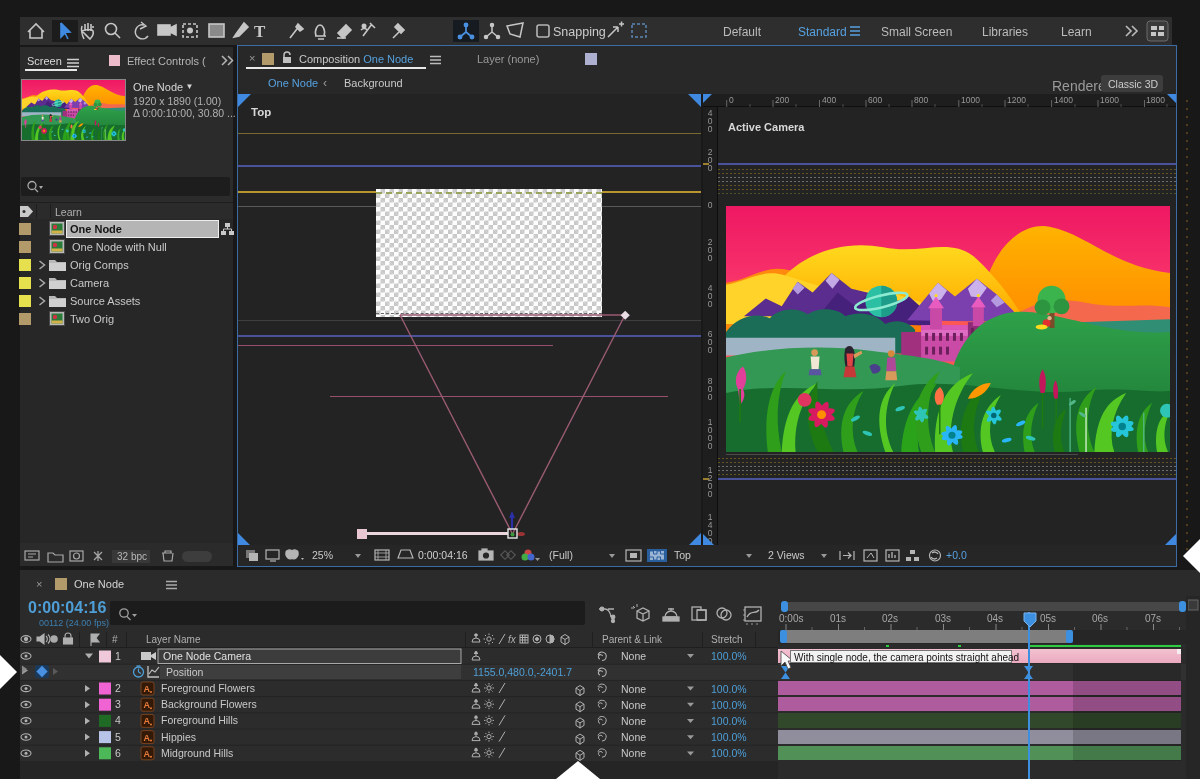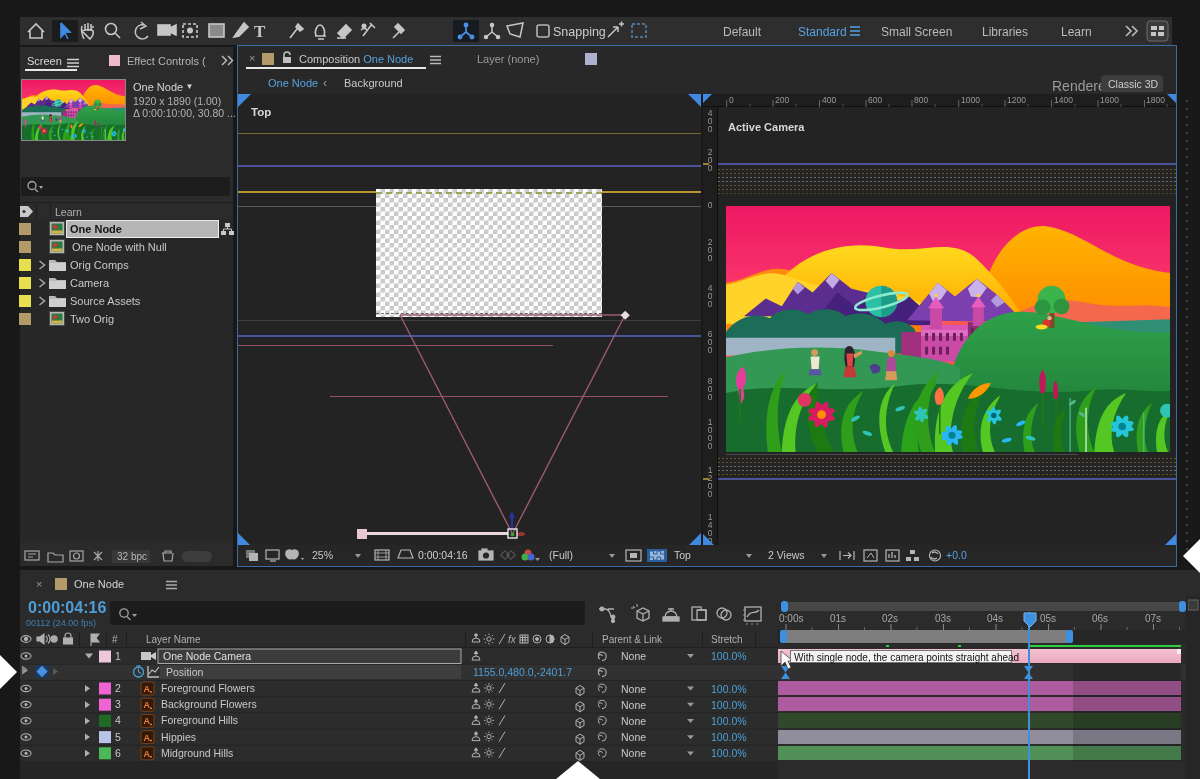--- a/index.html
+++ b/index.html
@@ -589,21 +589,21 @@
 <div class="abs" style="left:20px;top:570px;width:1180px;height:209px;background:#2b2b2b"></div>
 <div class="abs txt" style="left:36px;top:578px;color:#999">×</div>
 <div class="abs" style="left:55px;top:578px;width:12px;height:12px;background:#b39a6b"></div>
 <div class="abs txt" style="left:74px;top:578px;color:#d4d4d4">One Node</div>
 <svg class="abs" style="left:165px;top:580px" width="13" height="10">
       <g stroke="#aaa" stroke-width="1.3">
         <path d="M1,1.5 h11 M1,5 h11 M1,8.5 h11"></path>
       </g>
     </svg>
 <div class="abs" style="left:28px;top:599px;font-size:16px;font-weight:bold;color:#4e9fd7;font-family:'Liberation Sans',sans-serif">0:00:04:16</div>
-<div class="abs" style="left:26px;top:618px;font-size:9px;color:#3d7fb0">00112 (24.00 fps)</div>
+<div class="abs" style="left:39px;top:618px;font-size:9px;color:#3d7fb0">00112 (24.00 fps)</div>
 <div class="abs" style="left:110px;top:601px;width:475px;height:24px;background:#1c1c1c;border-radius:2px"></div>
 <svg class="abs" style="left:118px;top:607px" width="22" height="14">
       <circle cx="6" cy="6" r="4.2" stroke="#a0a0a0" stroke-width="1.3" fill="none"></circle>
       <path d="M9,9.5 L12.5,13" stroke="#a0a0a0" stroke-width="1.3"></path>
       <path d="M14,7 l5,0 l-2.5,3 z" fill="#a0a0a0"></path>
     </svg>
 <svg class="abs" style="left:597px;top:603px" width="180" height="22" viewBox="0 0 180 22">
 <g stroke="#b0b0b0" stroke-width="1.3" fill="none">
 <path d="M2,6 h6 m3,0 h6 M8,6 a6,10 0 0 1 6,8 m0,0 h4 m-4,4 h4"></path>
         <circle cx="5" cy="6" r="1.8" fill="#b0b0b0"></circle>

